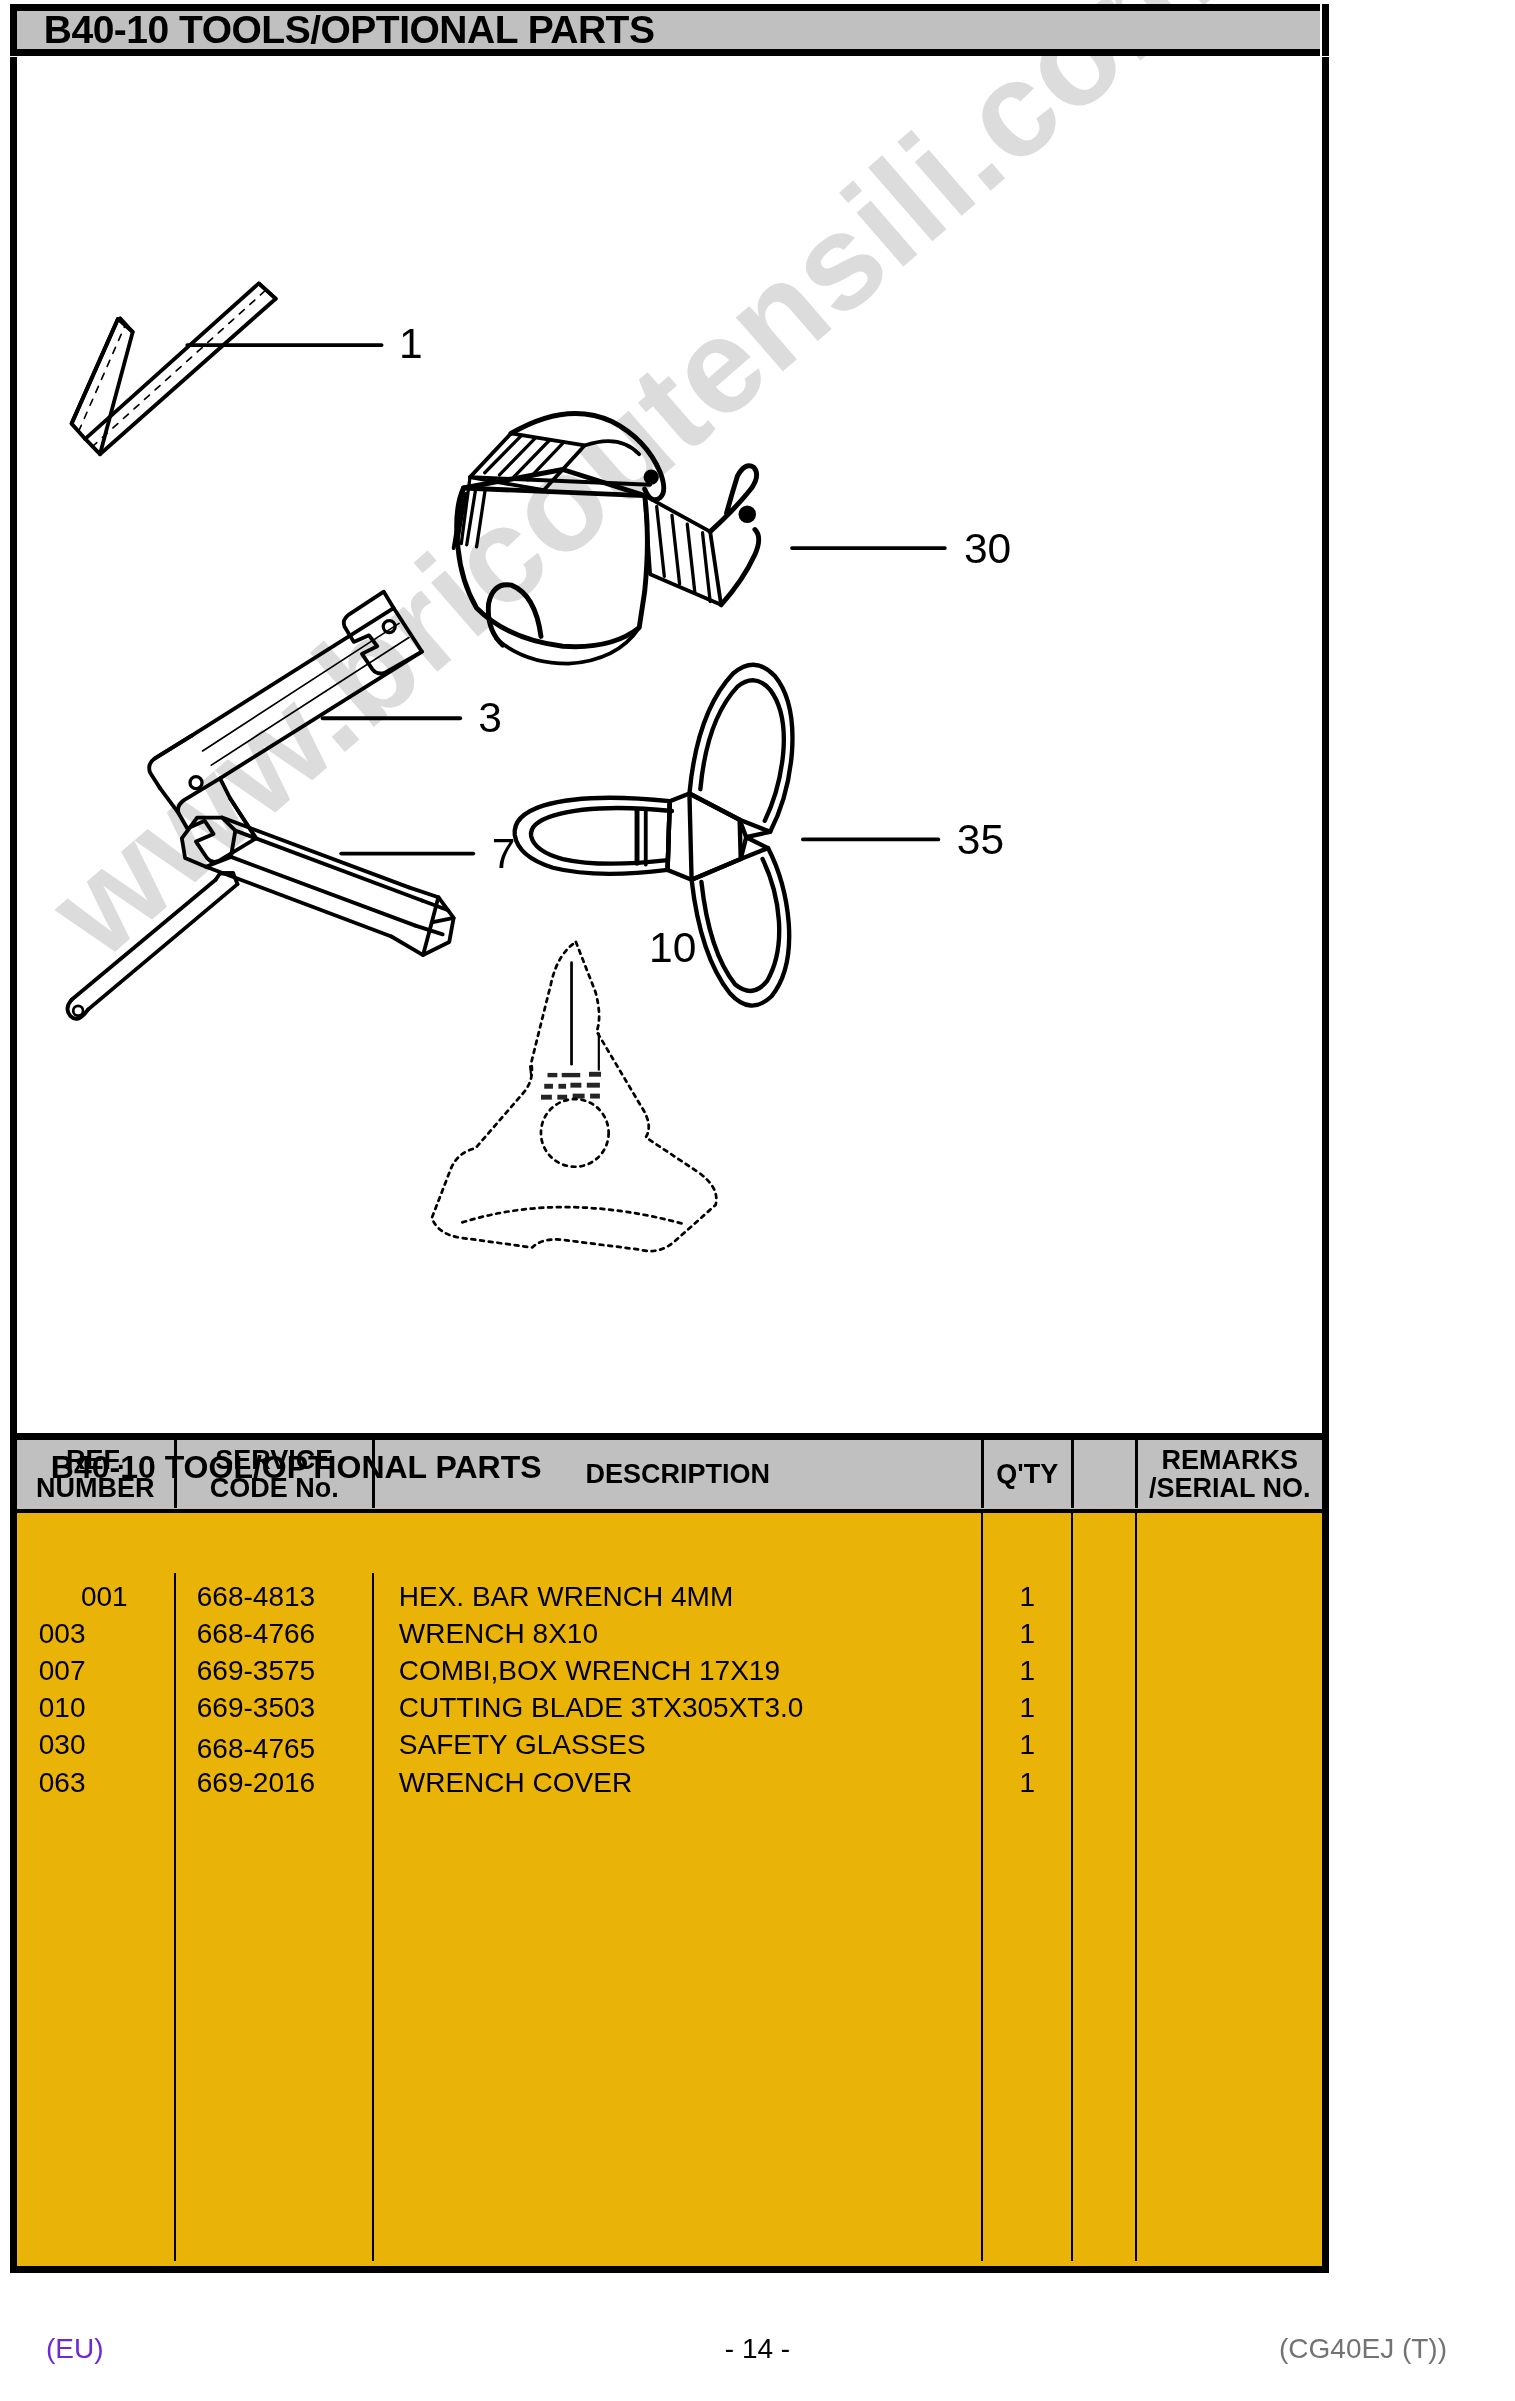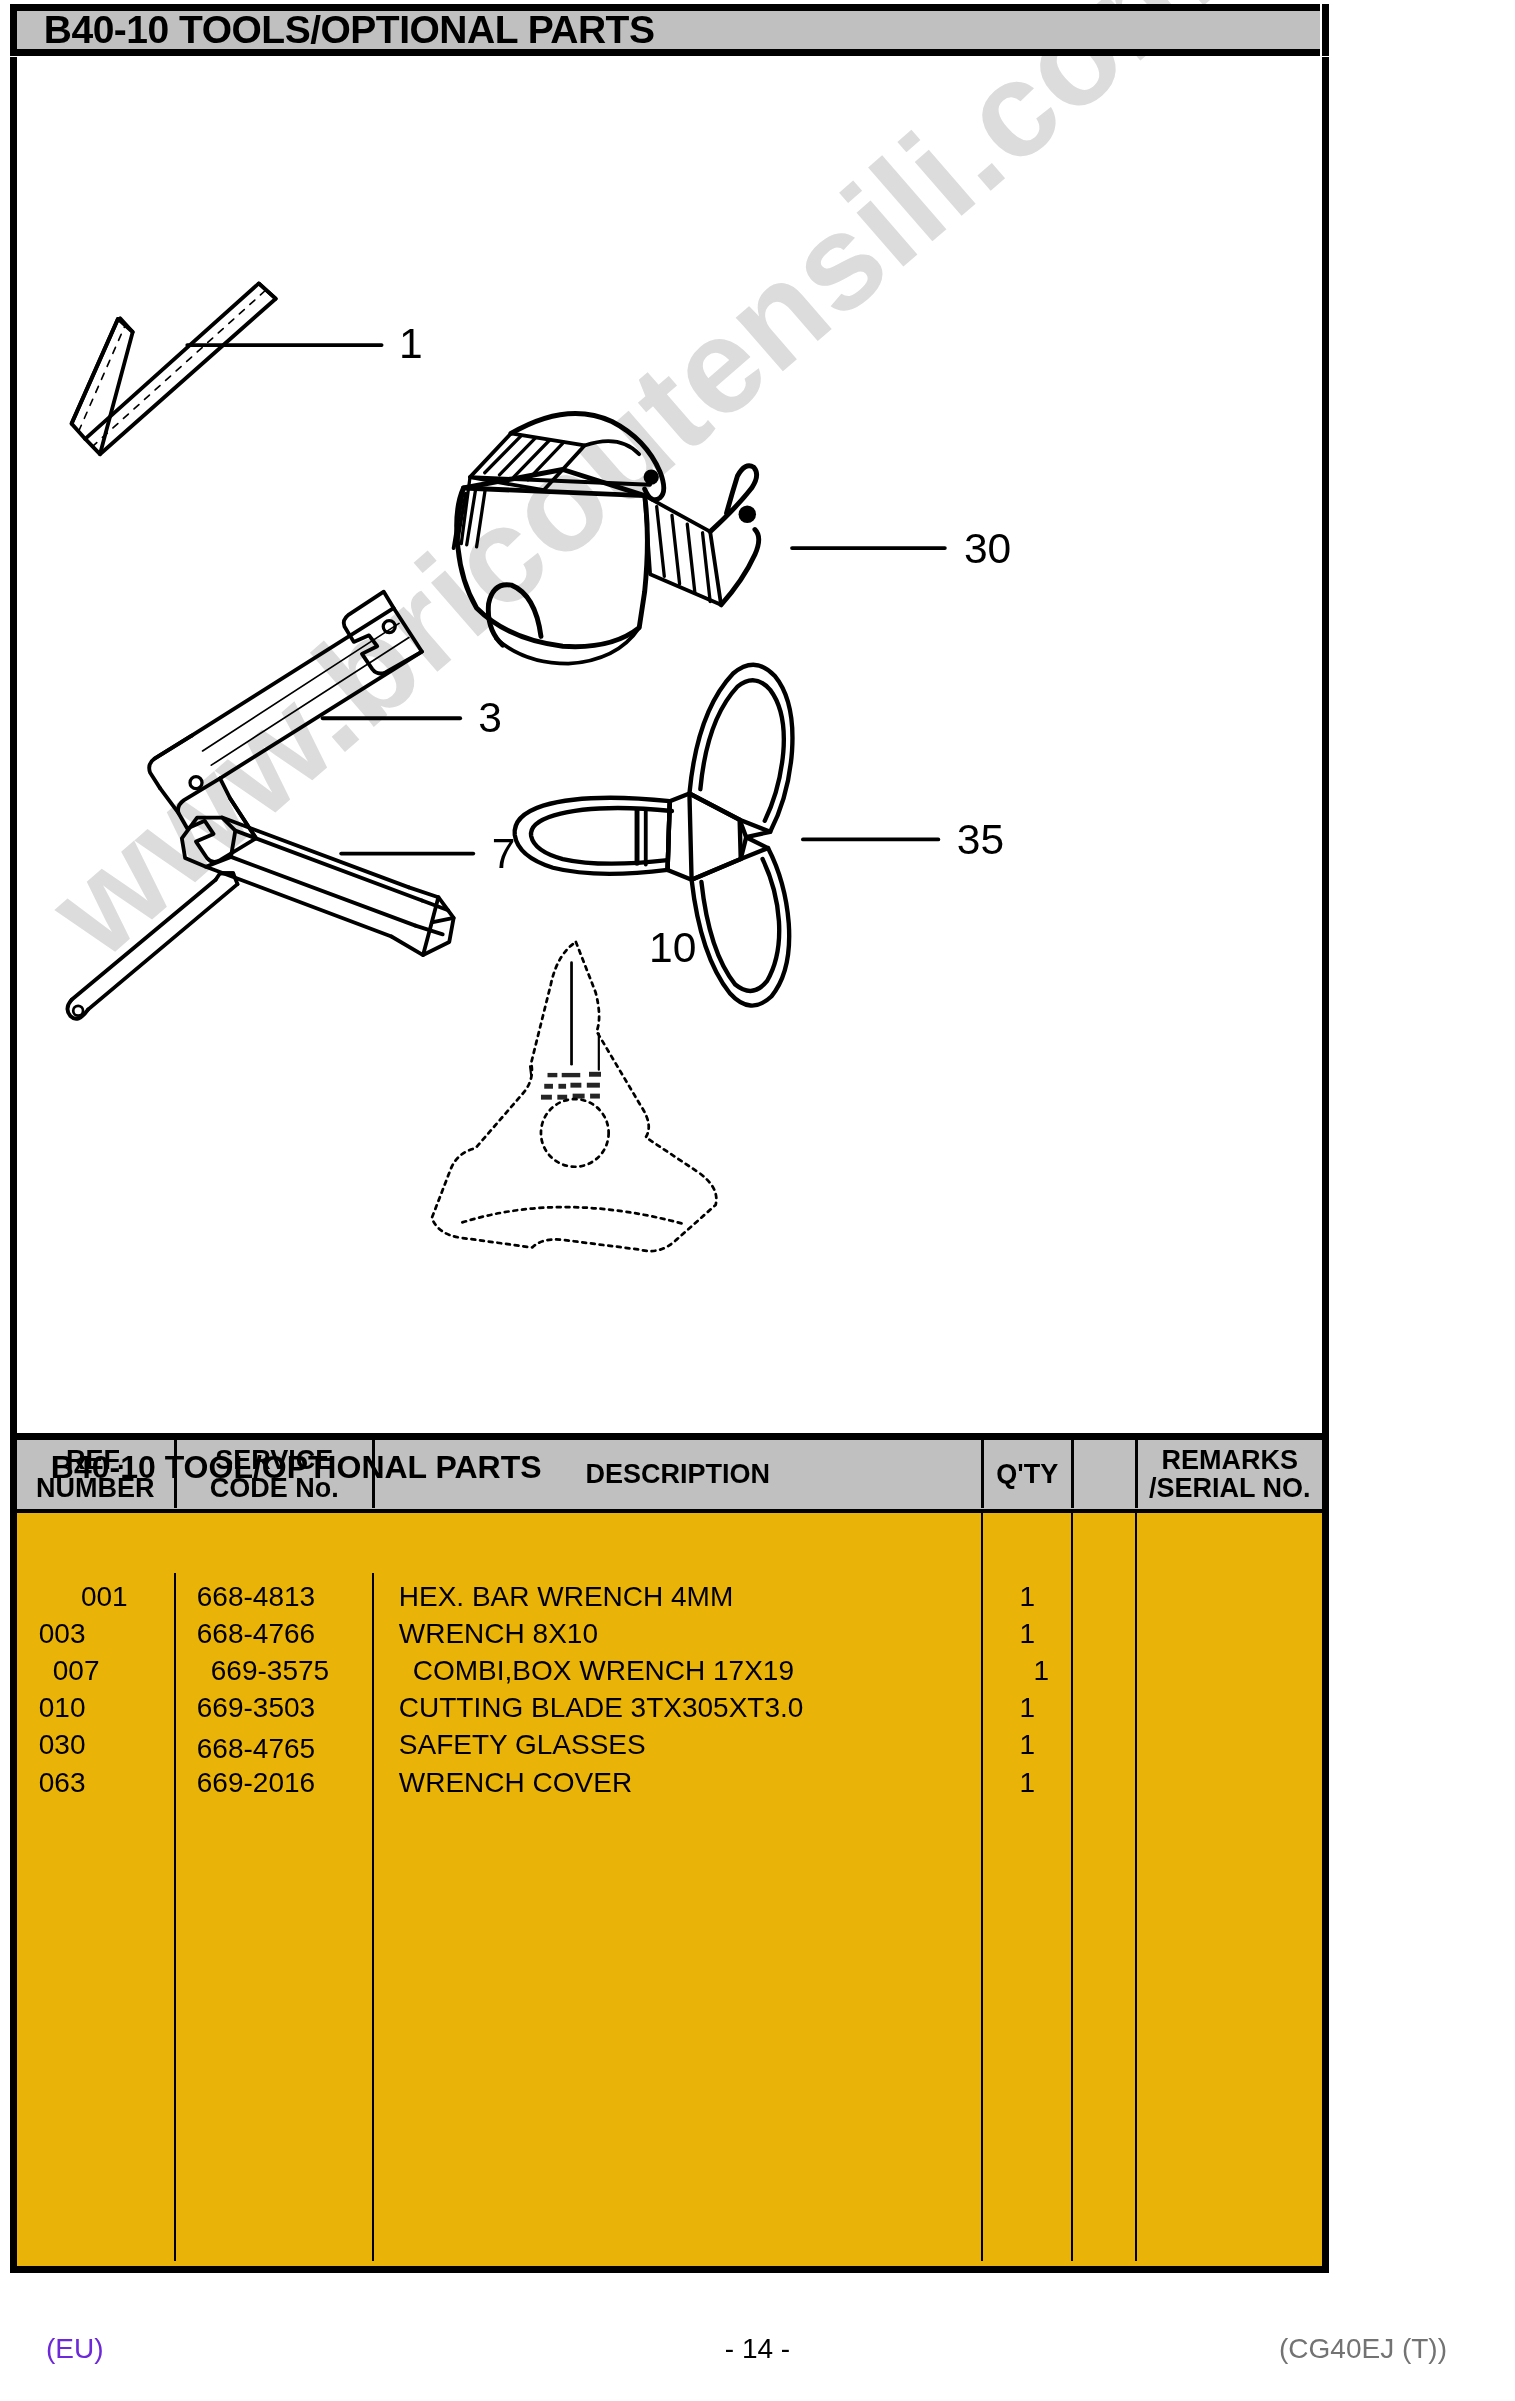--- a/index.html
+++ b/index.html
@@ -353,21 +353,21 @@
         <div class="row-cell" style="left: 1126px; width: 175px; top: 0px; text-align: left;"></div>
       </div>
       <div style="position: absolute; left: 0px; right: 0px; top: 180px; height: 37px;">
         <div class="row-cell" style="left: 22px; width: 131px; top: 0px; text-align: left;">003</div>
         <div class="row-cell" style="left: 180px; width: 164px; top: 0px; text-align: left;">668-4766</div>
         <div class="row-cell" style="left: 382px; width: 573px; top: 0px; text-align: left;">WRENCH 8X10</div>
         <div class="row-cell" style="left: 967px; width: 87px; top: 0px; text-align: center;">1</div>
         <div class="row-cell" style="left: 1058px; width: 60px; top: 0px; text-align: center;"></div>
         <div class="row-cell" style="left: 1126px; width: 175px; top: 0px; text-align: left;"></div>
       </div>
-      <div style="position: absolute; left: 0px; right: 0px; top: 217px; height: 37px; margin-left: 14px;">
+      <div style="position: absolute; left: 0px; right: 0px; top: 217px; height: 37px;">
         <div class="row-cell" style="left: 22px; width: 131px; top: 0px; text-align: left;">007</div>
         <div class="row-cell" style="left: 180px; width: 164px; top: 0px; text-align: left;">669-3575</div>
         <div class="row-cell" style="left: 382px; width: 573px; top: 0px; text-align: left;">COMBI,BOX WRENCH 17X19</div>
         <div class="row-cell" style="left: 967px; width: 87px; top: 0px; text-align: center;">1</div>
         <div class="row-cell" style="left: 1058px; width: 60px; top: 0px; text-align: center;"></div>
         <div class="row-cell" style="left: 1126px; width: 175px; top: 0px; text-align: left;"></div>
       </div>
       <div style="position: absolute; left: 0px; right: 0px; top: 254px; height: 37px;">
         <div class="row-cell" style="left: 22px; width: 131px; top: 0px; text-align: left;">010</div>
         <div class="row-cell" style="left: 180px; width: 164px; top: 0px; text-align: left;">669-3503</div>

